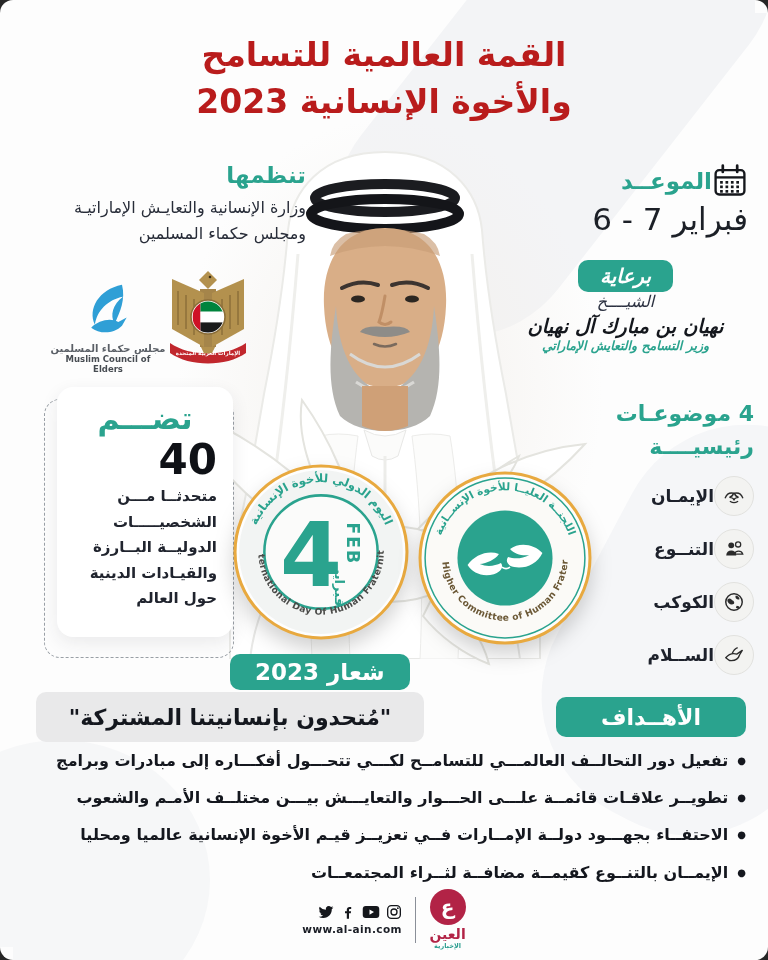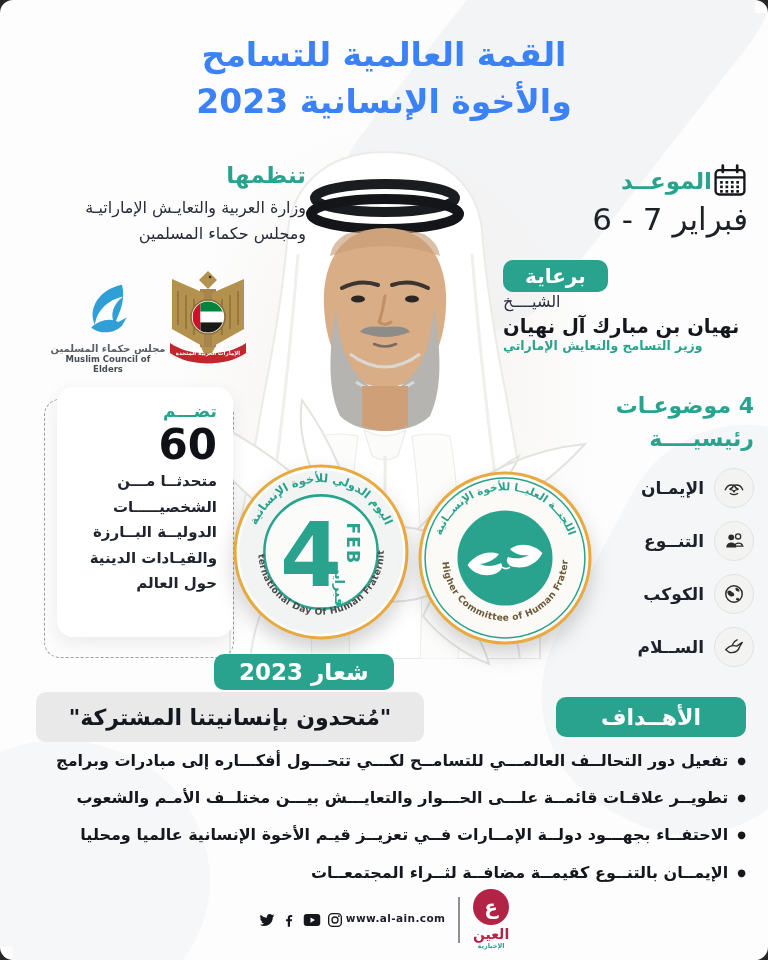--- a/index.html
+++ b/index.html
@@ -9,79 +9,79 @@
   .backdrop{position:absolute;left:175px;top:115px;width:430px;height:545px;
             background:radial-gradient(ellipse at center,#f3f0ec 0%,rgba(243,240,236,0) 70%);}
   .corner{position:absolute;width:13px;height:13px;background:#262626;}
   .corner::after{content:'';position:absolute;inset:0;background:#fdfdfd;}
   .c-tl{top:0;left:0}.c-tl::after{border-top-left-radius:13px}
   .c-tr{top:0;right:0}.c-tr::after{border-top-right-radius:13px}
   .c-bl{bottom:0;left:0}.c-bl::after{border-bottom-left-radius:13px}
   .c-br{bottom:0;right:0}.c-br::after{border-bottom-right-radius:13px}
 
   .title{position:absolute;top:32px;left:90px;right:90px;text-align:center;direction:rtl;
-         color:#3b82f6;font-weight:bold;font-size:33px;line-height:1.42;z-index:6;}
+         color:#b91c1c;font-weight:bold;font-size:33px;line-height:1.42;z-index:6;}
   .pill{background:#2aa38e;color:#fff;font-weight:bold;border-radius:10px;display:inline-block;}
 
   .organizers{position:absolute;left:16px;top:162px;width:290px;direction:rtl;text-align:right;z-index:6;}
   .organizers .lbl{font-size:23px;font-weight:bold;color:#2aa38e;margin-bottom:7px;}
   .organizers .ln{font-size:16px;color:#272c38;line-height:1.6;}
 
   .council{position:absolute;left:50px;top:281px;width:116px;text-align:center;z-index:6;}
   .council .ar{font-size:10px;font-weight:bold;color:#5a5f66;margin-top:2px;}
   .council .en{font-size:8.5px;font-weight:bold;color:#474c52;}
   .emblem{position:absolute;left:162px;top:265px;z-index:6;}
 
   .datebox{position:absolute;right:20px;top:163px;width:215px;direction:rtl;text-align:right;z-index:6;}
   .datebox .row{display:flex;align-items:center;gap:0;justify-content:flex-start;}
   .datebox .lbl{font-size:23px;font-weight:bold;color:#2aa38e;}
   .datebox .val{direction:ltr;text-align:right;font-size:31px;font-weight:normal;color:#1c2027;margin-top:2px;}
 
-  .patronage{position:absolute;right:20px;top:260px;width:245px;direction:rtl;text-align:left;z-index:6;}
+  .patronage{position:absolute;right:20px;top:260px;width:245px;direction:rtl;text-align:center;z-index:6;font-style:italic;}
   .patronage .pill{font-size:20px;padding:4px 22px;}
   .patronage .pre{font-size:16px;color:#2b3040;}
   .patronage .name{font-size:19.5px;font-weight:bold;color:#14171d;margin-top:4px;}
   .patronage .role{font-size:12.5px;font-weight:bold;color:#2aa38e;}
 
   .sp-ghost{position:absolute;left:44px;top:399px;width:188px;height:257px;
             border:1.5px dashed #9aa0a6;border-radius:16px;z-index:2;}
   .speakers{position:absolute;left:57px;top:387px;width:176px;height:250px;background:#fff;
             border-radius:16px;box-shadow:0 6px 18px rgba(40,40,60,.09);padding:14px 16px;
             direction:rtl;text-align:right;z-index:4;box-sizing:border-box;}
-  .speakers .lbl{font-size:17px;font-weight:bold;color:#2aa38e;}
+  .speakers .lbl{font-size:30px;font-weight:bold;color:#2aa38e;text-align:center;}
   .speakers .cnt{font-size:42px;font-weight:bold;color:#0f1116;line-height:1.15;}
   .speakers .dsc{font-size:15px;font-weight:bold;color:#20242e;line-height:1.7;}
 
-  .topics{position:absolute;right:14px;top:389px;width:178px;direction:rtl;text-align:right;z-index:6;}
+  .topics{position:absolute;right:14px;top:397px;width:178px;direction:rtl;text-align:right;z-index:6;}
   .topics .hd{font-size:22px;font-weight:bold;color:#2aa38e;line-height:1.5;}
-  .topics .it{display:flex;align-items:center;gap:10px;margin-top:13px;}
+  .topics .it{display:flex;align-items:center;margin-top:13px;}
   .topics .ic{width:38px;height:38px;border-radius:50%;background:#f3f3f1;border:1px solid #e2e2df;
               display:flex;align-items:center;justify-content:center;flex:0 0 auto;}
   .topics .tl{font-size:17px;font-weight:bold;color:#1d212b;}
 
   .medal{position:absolute;z-index:5;filter:drop-shadow(0 10px 10px rgba(0,0,0,.18));}
   .dove,.portrait{position:absolute;}
   .portrait{z-index:1;} .dove{z-index:3;}
 
-  .slogan-badge{position:absolute;left:214px;top:654px;font-size:23px;padding:5px 25px;
+  .slogan-badge{position:absolute;left:230px;top:654px;font-size:23px;padding:5px 25px;
                 direction:rtl;z-index:6;}
   .slogan-box{position:absolute;left:36px;top:692px;width:388px;height:50px;background:#e9e9ea;
               border-radius:10px;display:flex;align-items:center;justify-content:center;
               direction:rtl;font-size:22px;font-weight:bold;color:#14171e;z-index:6;}
   .obj-badge{position:absolute;left:556px;top:697px;width:190px;height:40px;display:flex;
              align-items:center;justify-content:center;font-size:22px;direction:rtl;z-index:6;
              background:#2aa38e;color:#fff;font-weight:bold;border-radius:10px;}
   .objectives{position:absolute;left:20px;right:22px;top:749px;direction:rtl;z-index:6;}
   .obj-row{display:flex;align-items:flex-start;gap:9px;margin-bottom:14px;
            font-size:16px;font-weight:bold;color:#14171e;line-height:1.45;}
   .obj-row .b{font-size:10px;margin-top:5px;}
 
   .footer{position:absolute;left:0;right:0;bottom:10px;display:flex;align-items:center;
           justify-content:center;gap:13px;z-index:6;}
-  .soc{display:flex;flex-direction:row;align-items:flex-start;gap:3px;}
+  .soc{display:flex;flex-direction:column;align-items:flex-end;gap:3px;}
   .soc .icons{display:flex;align-items:center;gap:6px;}
   .soc .web{font-size:10.5px;font-weight:bold;color:#1b1e26;letter-spacing:.4px;}
   .fdiv{width:1.5px;height:46px;background:#8a8f98;}
   .alain{display:flex;flex-direction:column;align-items:center;}
   .alain .disc{width:36px;height:36px;border-radius:50%;background:#b22346;color:#fff;
                display:flex;align-items:center;justify-content:center;font-size:20px;font-weight:bold;}
   .alain .nm{font-size:14px;font-weight:bold;color:#b22346;margin-top:1px;}
   .alain .tg{font-size:6.5px;font-weight:bold;color:#2a9d8f;}
 </style>
 </head>
@@ -130,21 +130,21 @@
     <polygon points="138,189 122,195 139,197" fill="#e8a93f"></polygon>
   </svg>
 
   <div class="title">
     <div>القمة العالمية للتسامح</div>
     <div>والأخوة الإنسانية 2023</div>
   </div>
 
   <div class="organizers">
     <div class="lbl">تنظمها</div>
-    <div class="ln">وزارة العربية والتعايـش الإماراتيـة</div>
+    <div class="ln">وزارة الإنسانية والتعايـش الإماراتيـة</div>
     <div class="ln">ومجلس حكماء المسلمين</div>
   </div>
 
   <div class="council">
     <svg width="80" height="56" viewBox="0 0 80 60">
       <path d="M55 4 C30 9 18 30 26 47 C28 32 40 20 56 17 C45 25 42 37 47 46 C53 33 59 20 55 4 Z" fill="#2f9fd6"></path>
       <path d="M22 50 C30 42 43 39 51 44 L60 39 L55 48 C46 57 31 57 22 50 Z" fill="#2f9fd6"></path>
     </svg>
     <div class="ar">مجلس حكماء المسلمين</div>
     <div class="en">Muslim Council of Elders</div>
@@ -202,21 +202,21 @@
   <div class="patronage">
     <span class="pill">برعاية</span>
     <div class="pre">الشيــــخ</div>
     <div class="name">نهيان بن مبارك آل نهيان</div>
     <div class="role">وزير التسامح والتعايش الإماراتي</div>
   </div>
 
   <div class="sp-ghost"></div>
   <div class="speakers">
     <div class="lbl">تضـــم</div>
-    <div class="cnt">60</div>
+    <div class="cnt">40</div>
     <div class="dsc">متحدثــا مـــن الشخصيـــــات الدوليــة البــارزة والقيـادات الدينية حول العالم</div>
   </div>
 
   <div class="topics">
     <div class="hd">
       <div>4 موضوعـات</div>
       <div>رئيسيــــة</div>
     </div>
     <div class="it">
       <span class="ic">

